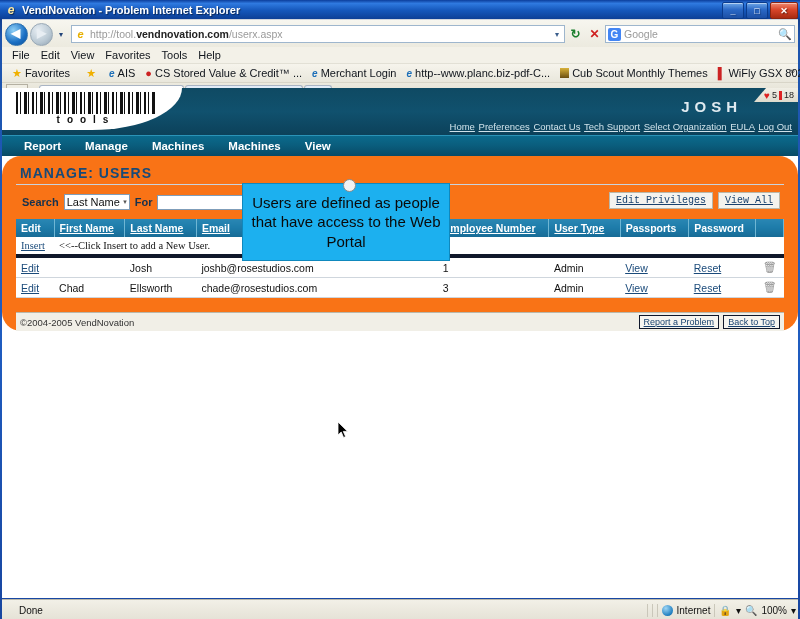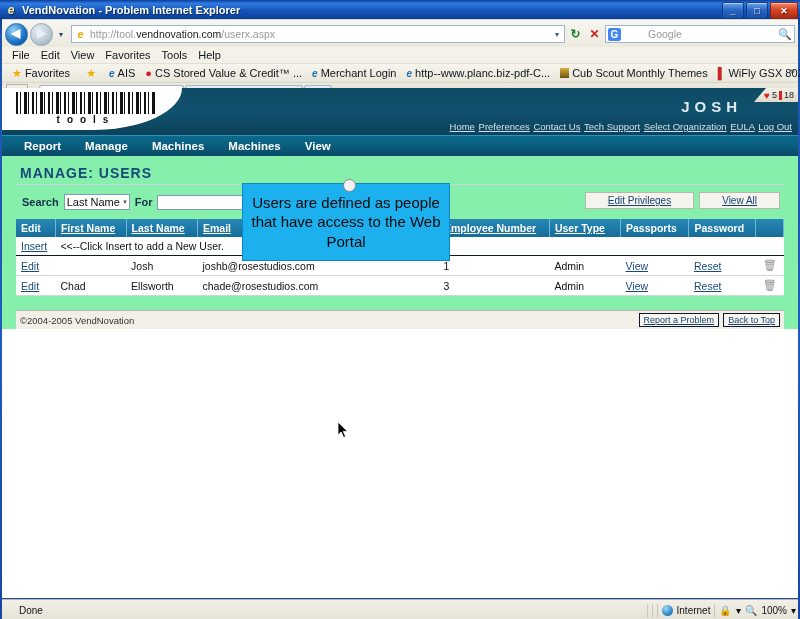--- a/index.html
+++ b/index.html
@@ -62,34 +62,34 @@
     display:flex;align-items:center;padding:0 2px;box-sizing:border-box;
     margin-left:2px;
   }
   .addr .favicon{
     width:13px;height:13px;margin-right:3px;display:inline-flex;
     align-items:center;justify-content:center;
     color:#e8b000;font-style:italic;font-weight:bold;font-size:11px;
     background:#fff;
   }
   .addr .url{font-size:10.5px;color:#9a9a9a;white-space:nowrap;overflow:hidden;}
-  .addr .url b{color:#222;font-weight:normal;}
+  .addr .url b{color:#222;font-weight:bold;}
   .addr .url .dim{color:#9a9a9a;}
   .addr .dd{margin-left:auto;color:#3b5e8c;font-size:8px;padding:0 3px;}
   .tb-ico{width:17px;height:19px;display:flex;align-items:center;justify-content:center;font-size:12px;}
   .tb-ico.refresh{color:#1b7f2e;font-weight:bold;}
   .tb-ico.stop{color:#cf2020;font-weight:bold;}
   .searchbox{
     width:190px;height:18px;background:#fff;border:1px solid #9eb6cd;
     display:flex;align-items:center;box-sizing:border-box;padding:0 2px;
   }
   .gicon{width:13px;height:13px;margin-right:3px;display:flex;
     align-items:center;justify-content:center;font-size:10px;font-weight:bold;
     color:#fff;background:#4285f4;border-radius:2px;}
-  .searchbox .ph{color:#9a9a9a;font-size:10.5px;margin-left:24px;}
+  .searchbox .ph{color:#9a9a9a;font-size:10.5px;}
   .searchbox .mag{margin-left:auto;color:#2b5fa0;font-size:11px;}
 
   .menubar{
     height:16px;display:flex;align-items:center;gap:11px;
     padding-left:10px;font-size:11px;color:#10151c;
     background:#f3f1e8;
   }
   .favbar{
     height:18px;display:flex;align-items:center;gap:0px;
     padding-left:5px;font-size:11px;color:#10151c;
@@ -194,21 +194,21 @@
   .navmenu{
     height:20px;background:linear-gradient(180deg,#0b6a8c 0%,#0a5e7e 45%,#084a66 100%);
     display:flex;align-items:center;padding-left:10px;gap:0px;
     border-top:1px solid #2b93b7;
   }
   .navmenu .item{
     color:#fff;font-size:11.5px;font-weight:bold;padding:0 12px;
     white-space:nowrap;
     text-align:right;
   }
-  .pagebody{background:#86efac;padding:0 14px;position:relative;}
+  .pagebody{background:#f97316;padding:0 14px;position:relative;border-radius:19px;}
   .page-title{
     color:#184a78;font-size:14px;font-weight:bold;letter-spacing:1px;
     padding:9px 0 3px 4px;
   }
   .rule{height:1px;background:#c9d3dd;margin:0 0 0 0;}
 
   .searchrow{
     display:flex;align-items:center;gap:5px;padding:9px 0 8px 6px;position:relative;
   }
   .searchrow .lbl{font-size:11px;font-weight:bold;color:#16324e;}
@@ -220,35 +220,35 @@
   .txtin{
     width:92px;height:15px;border:1px solid #7f9db9;background:#fff;box-sizing:border-box;
   }
   .btn{
     border:1px solid #9a9a8e;background:linear-gradient(180deg,#f7f6f1,#e3e1d6);
     font-size:10.5px;color:#111;padding:1px 6px;box-sizing:border-box;
   }
   .searchrow .right{position:absolute;right:4px;top:7px;display:flex;gap:5px;}
   .btn-link{
     border:1px solid #b9b7aa;background:#f4f3ee;
-    font-size:10px;padding:2px 22px;color:#18416e;text-decoration:underline;
+    font-size:10px;padding:2px 6px;color:#18416e;text-decoration:underline;font-family:Liberation Mono, monospace;
   }
 
   table.grid{border-collapse:collapse;width:100%;font-size:10.5px;margin-top:1px;}
   table.grid th{
     background:linear-gradient(180deg,#2a87b4 0%,#1d7ba9 50%,#176b96 100%);
     color:#fff;font-size:10.5px;font-weight:bold;text-align:left;
     padding:3px 5px;border-right:1px solid #6fb6d4;white-space:nowrap;
   }
   table.grid th a{color:#fff;text-decoration:underline;}
   table.grid td{
     padding:3px 5px;border-bottom:1px solid #cfd6dd;color:#111;
     background:#fff;white-space:nowrap;
   }
-  table.grid tr.insert td{background:#fff;border-bottom:1px solid #0f172a;}
+  table.grid tr.insert td{background:#fff;border-bottom:4px solid #0f172a;font-family:Liberation Serif, serif;}
   td.lnk a{color:#1a4a7a;text-decoration:underline;}
   td.ctr{text-align:center;}
   .hint{color:#1a3a5a;}
   .trash{color:#8d8d8d;font-size:11px;}
 
   .footer{
     margin-top:14px;border-top:1px solid #b9b7aa;background:#f1efe7;
     height:18px;display:flex;align-items:center;position:relative;
     font-size:9.5px;color:#333;padding-left:4px;
   }

